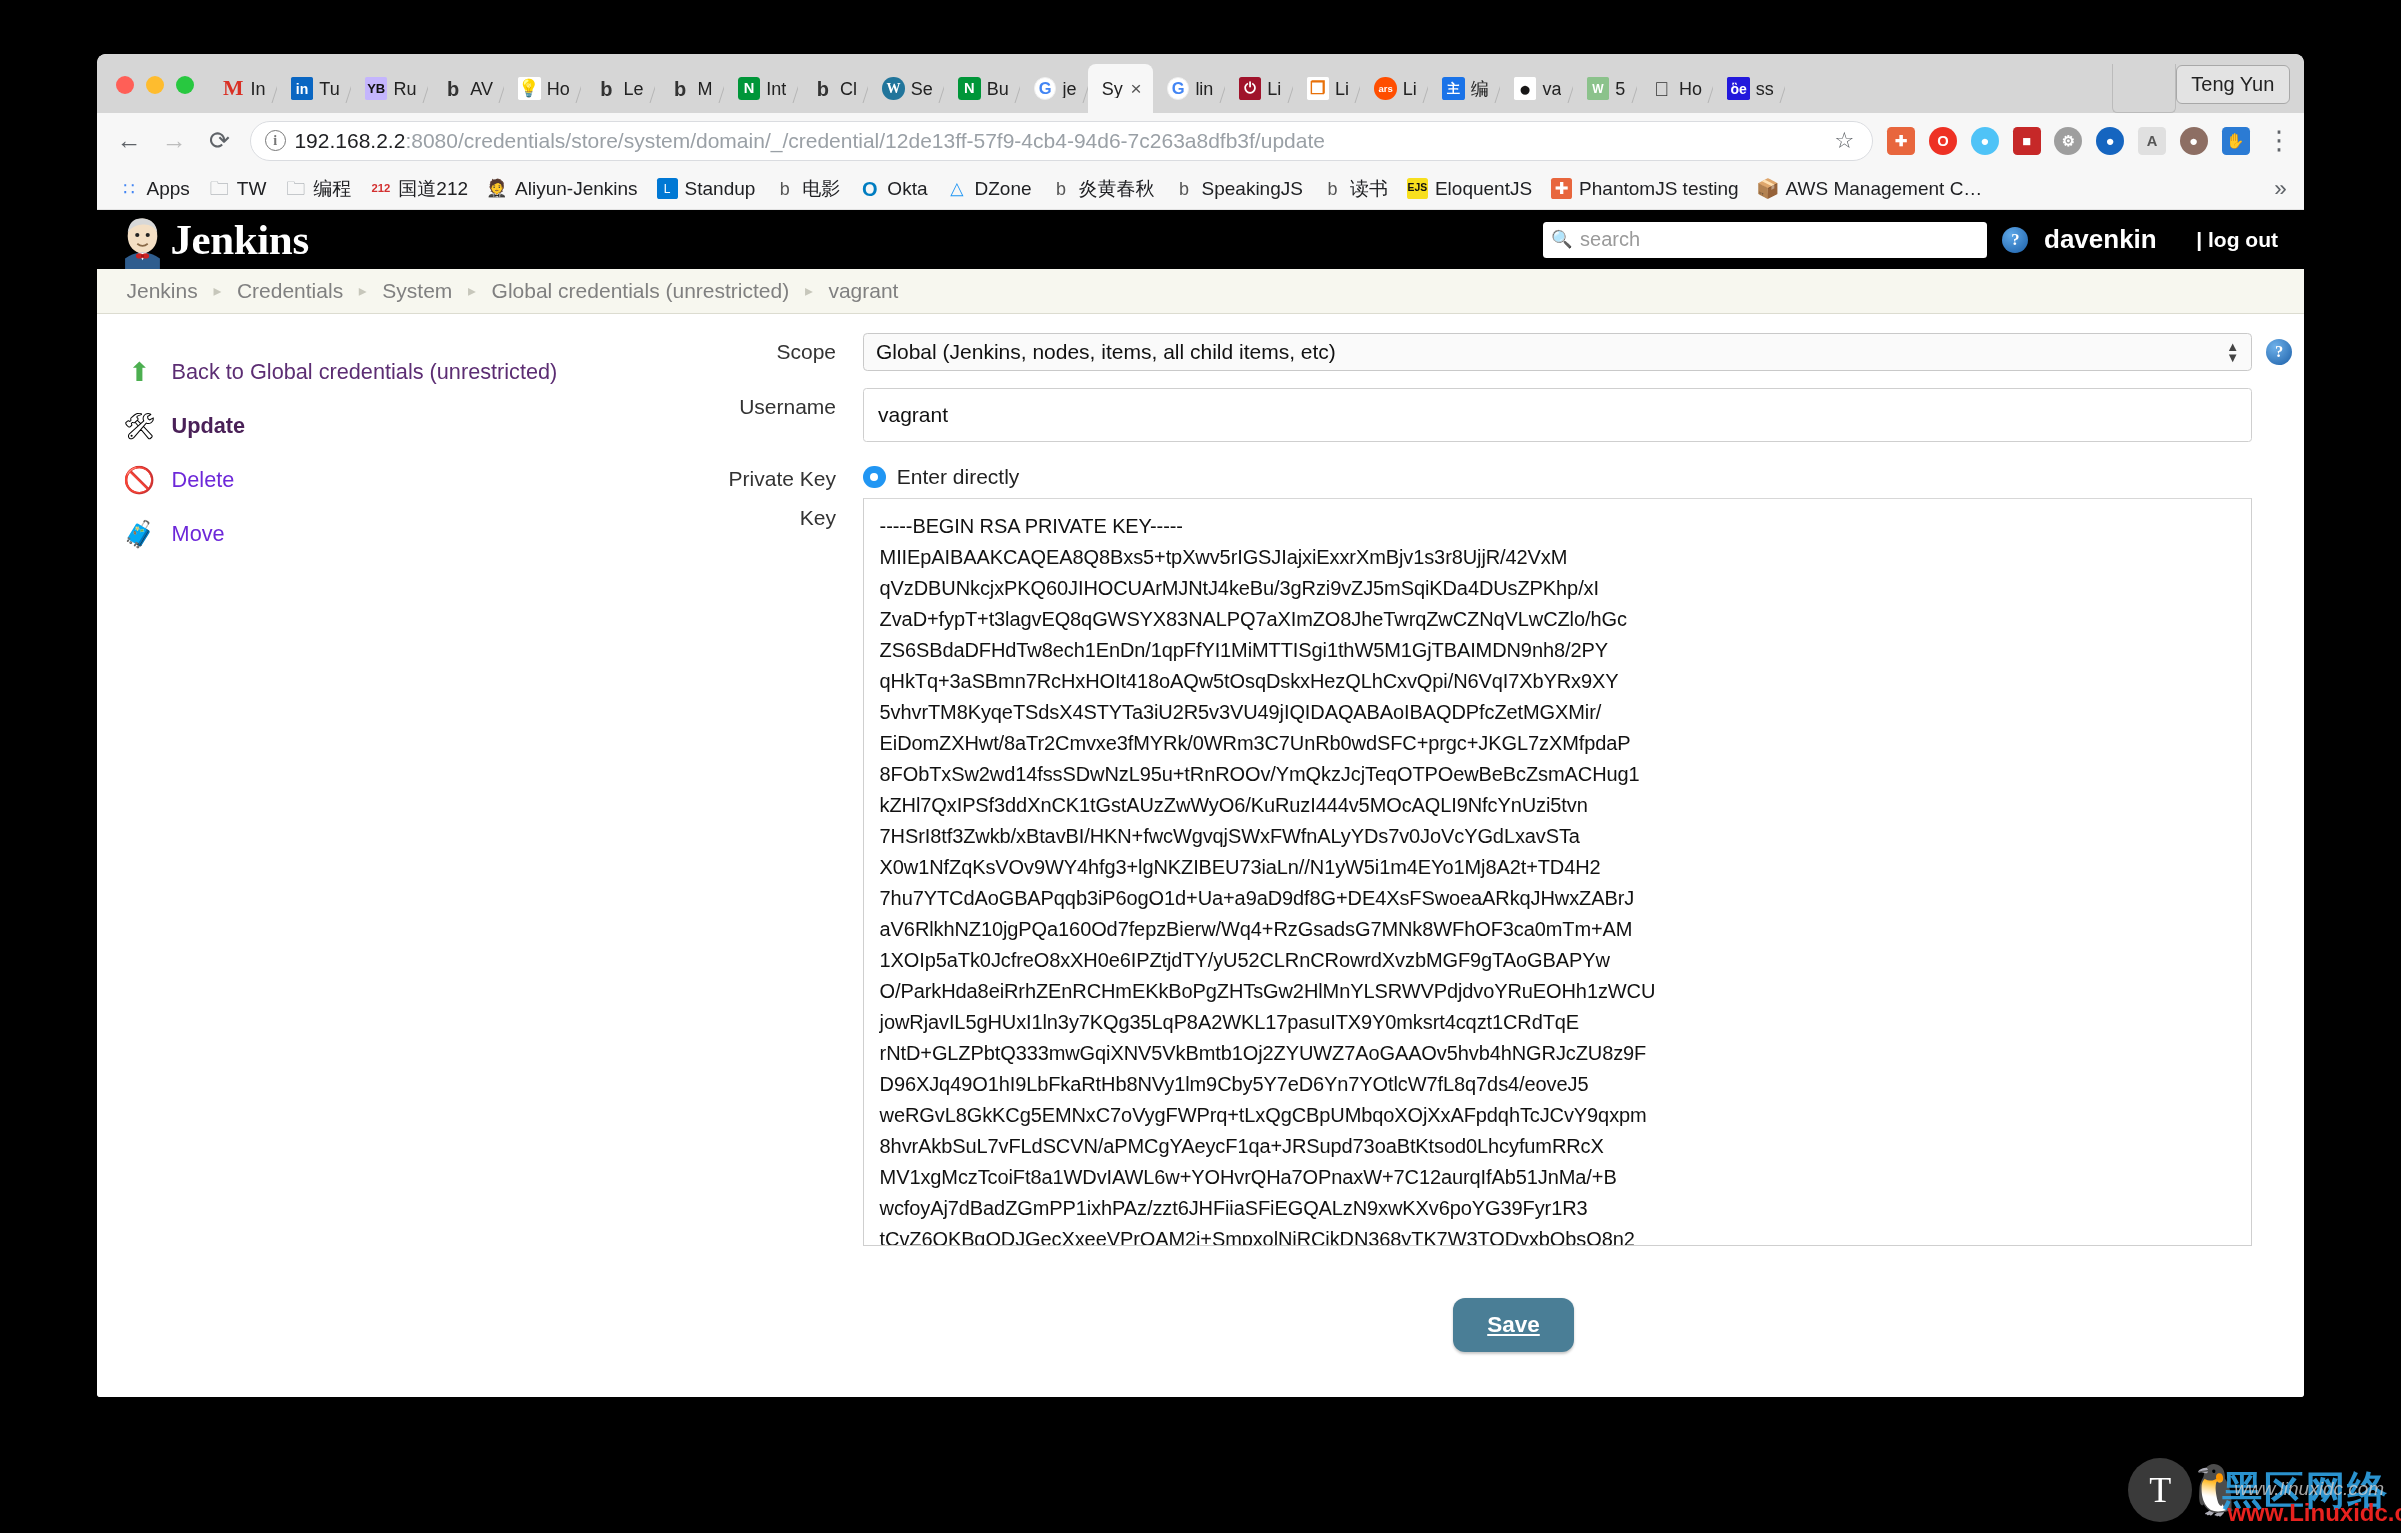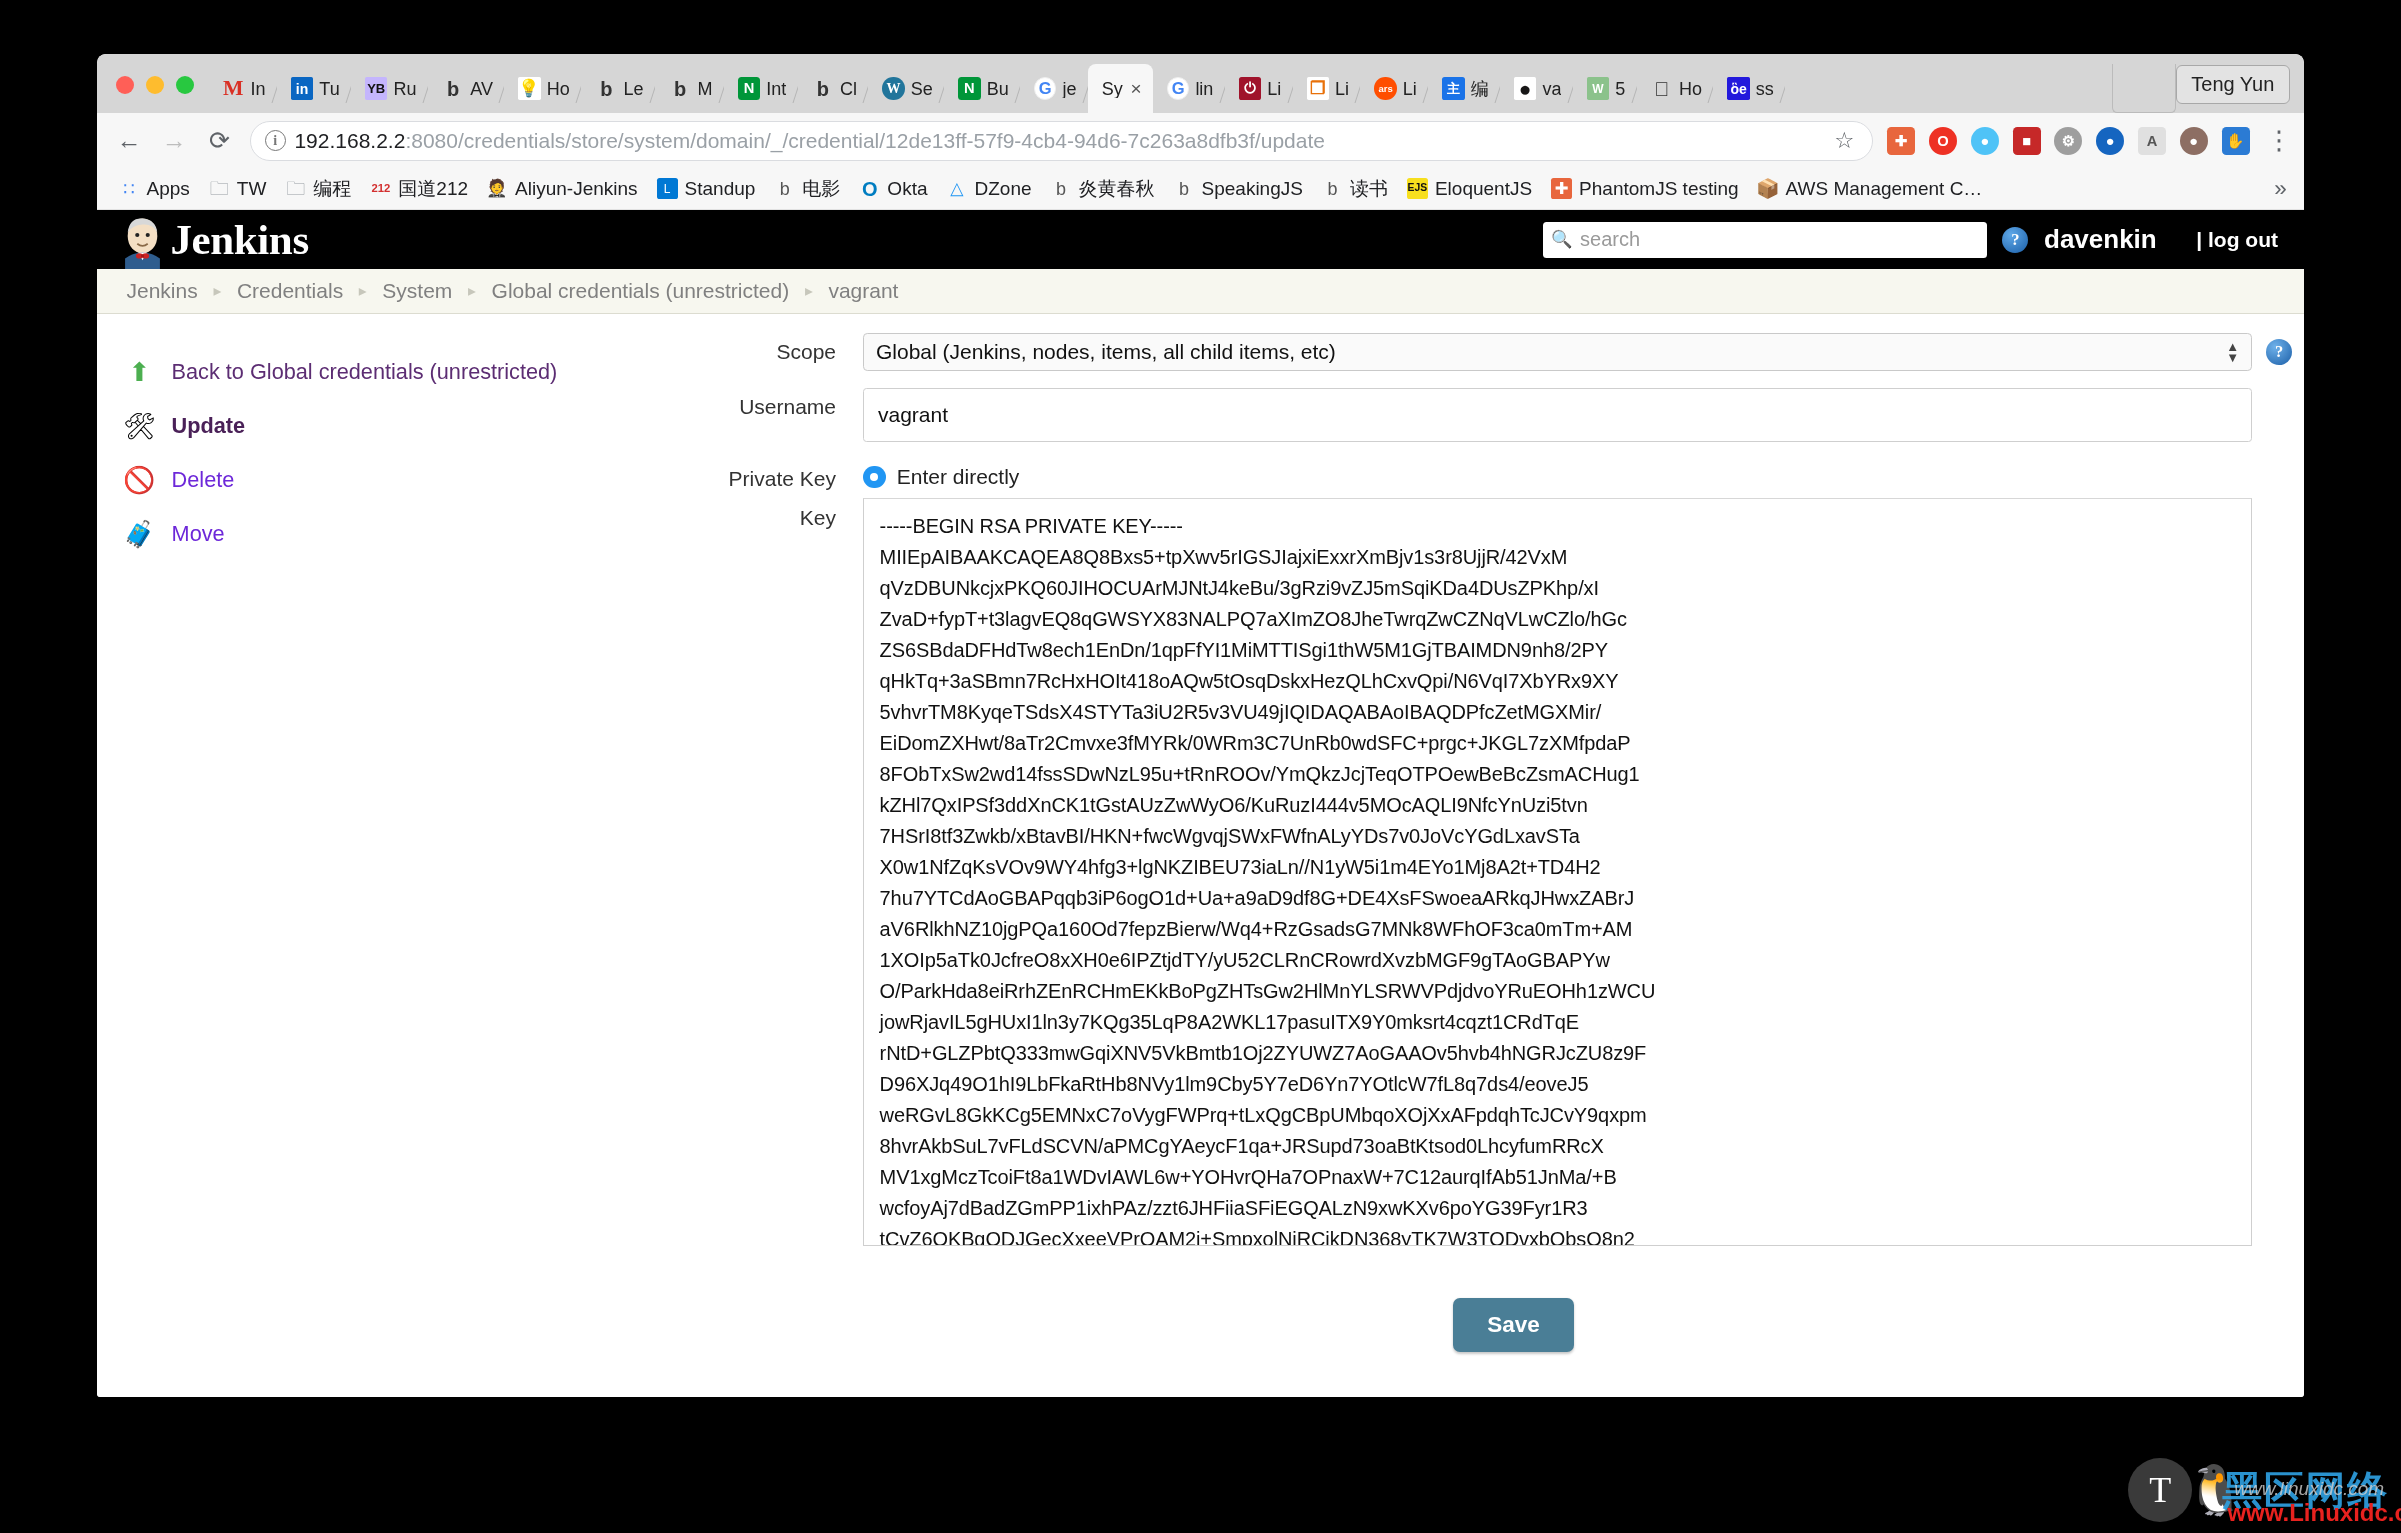--- a/index.html
+++ b/index.html
@@ -397,22 +397,23 @@
     padding-left: 750px;
     padding-top: 35px;
   }
   #save-button {
     width: 121px; height: 54px;
     background: #4a7e96;
     color: #fff;
     font-size: 22.5px;
     font-weight: bold;
     display:flex; align-items:center; justify-content:center;
-    border-radius: 7px;
+    border-radius: 12px;
     box-shadow: 0 1.7px 2.6px rgba(0,0,0,.22);
+    text-decoration: underline;
   }
 
   
   #watermark {
     position: absolute;
     right: 12px; bottom: 5.2px;
     display: flex; align-items: center;
     height: 75px;
   }
   #wm-circle {

